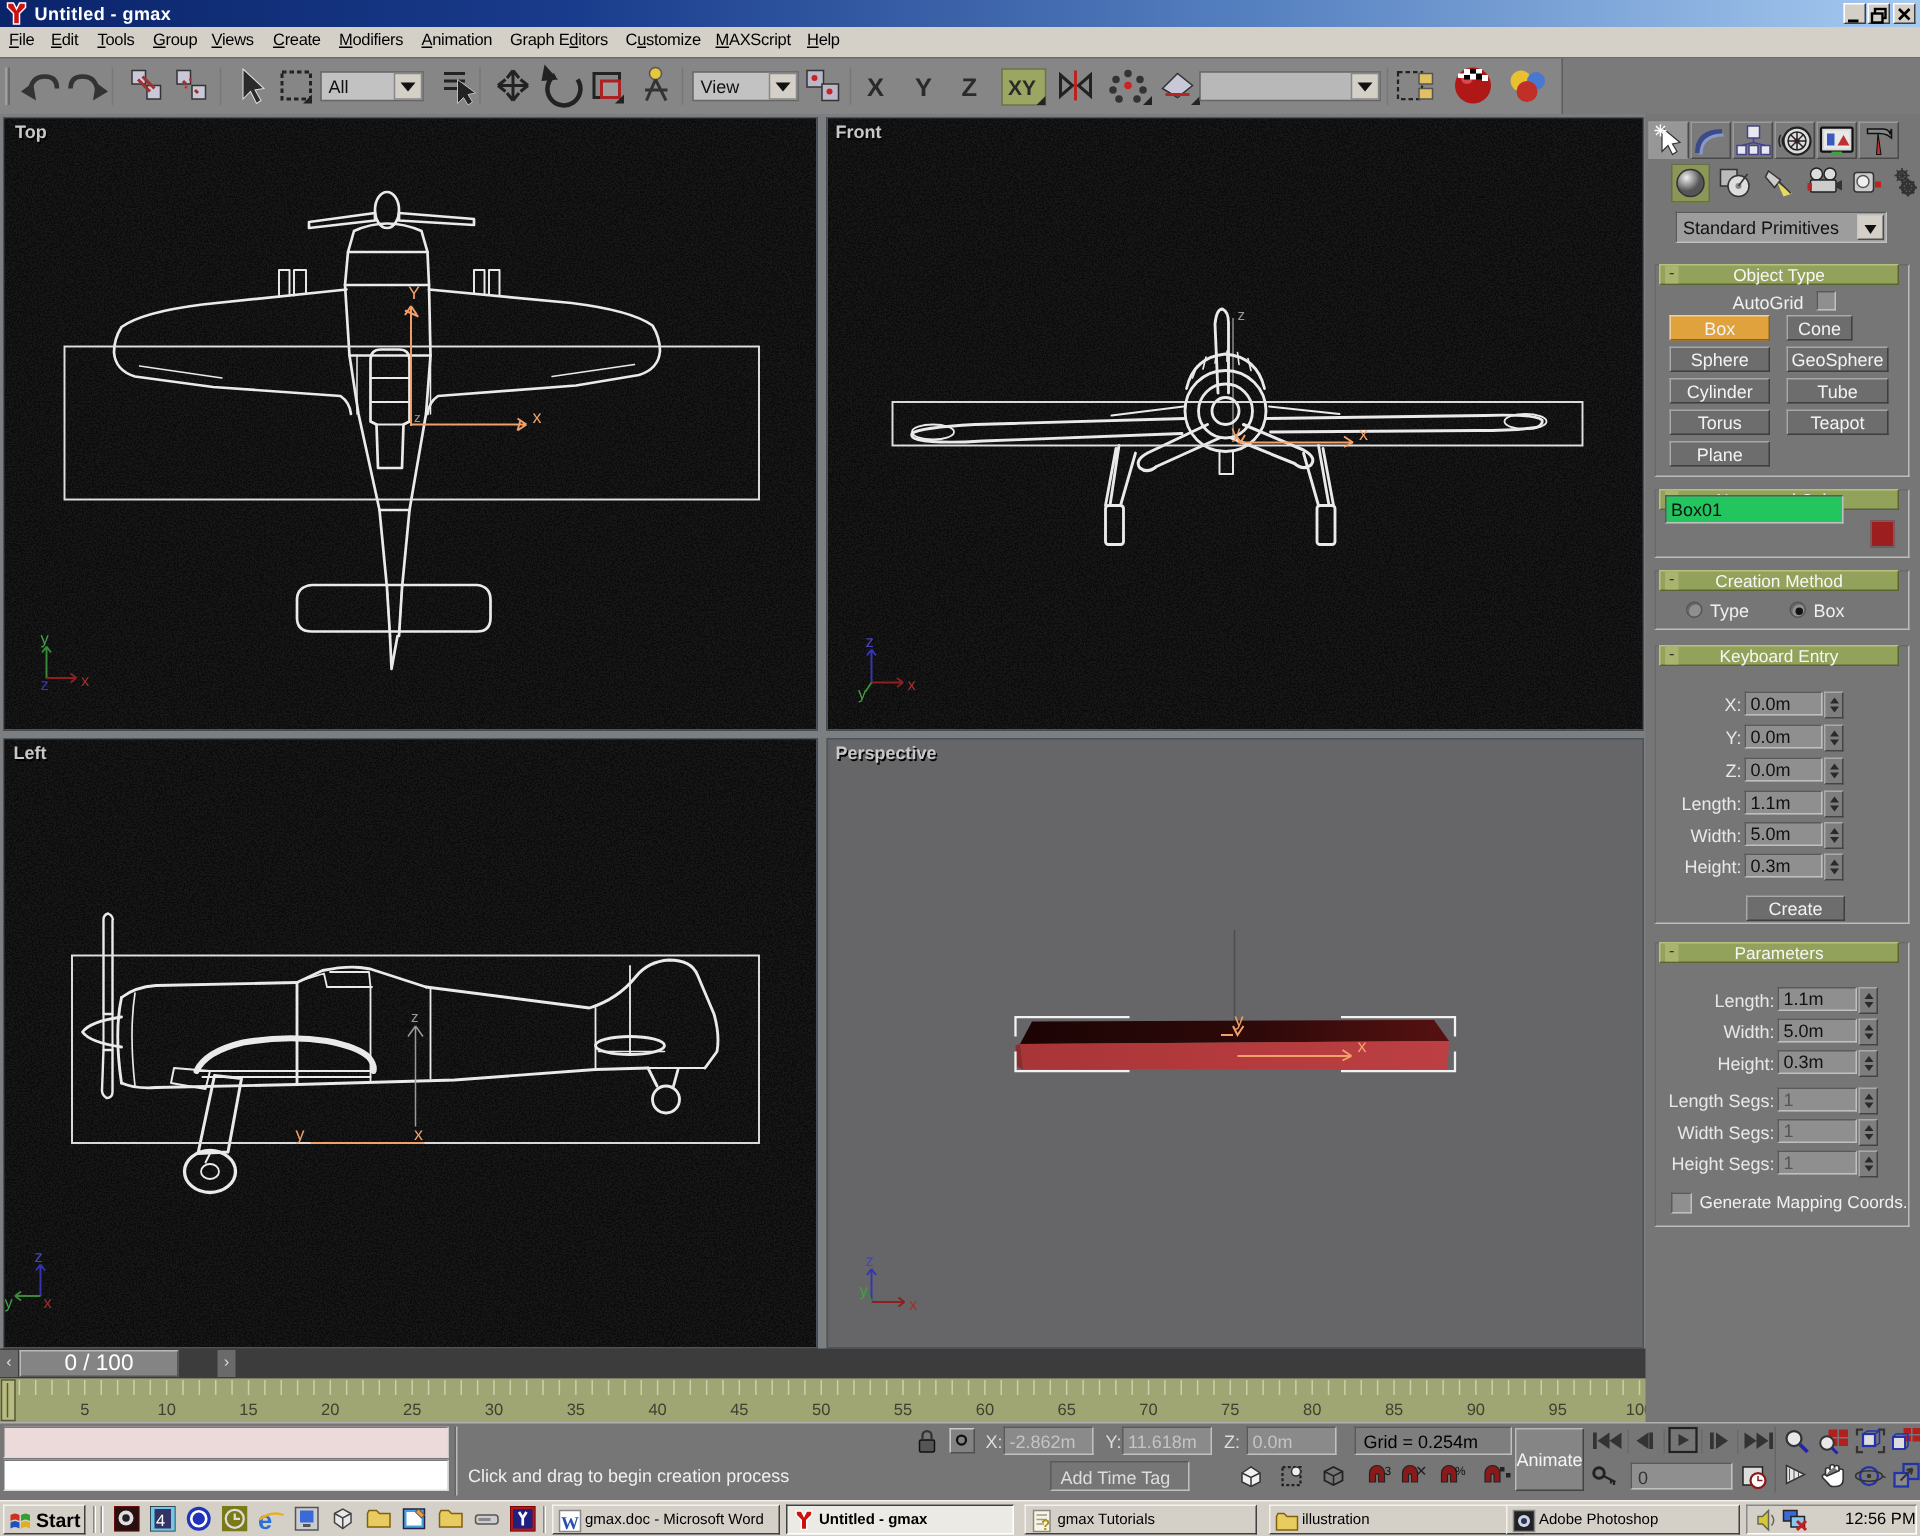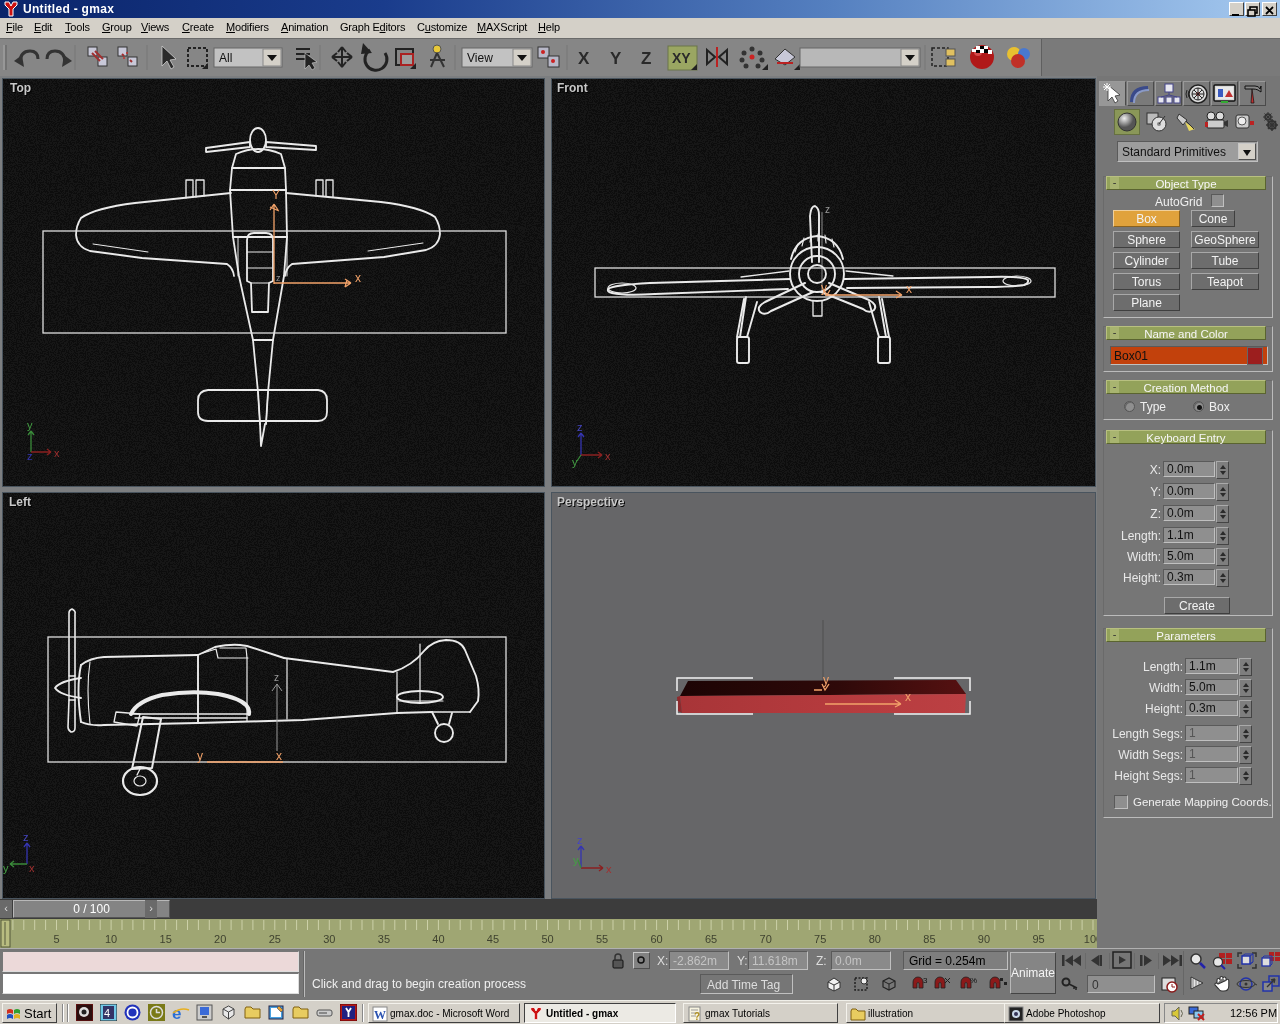--- a/index.html
+++ b/index.html
@@ -598,21 +598,21 @@
   <div class="pbtn" style="left:16px;top:155px;width:67px">Sphere</div>
   <div class="pbtn" style="left:94px;top:155px;width:68px">GeoSphere</div>
   <div class="pbtn" style="left:16px;top:176px;width:67px">Cylinder</div>
   <div class="pbtn" style="left:94px;top:176px;width:68px">Tube</div>
   <div class="pbtn" style="left:16px;top:197px;width:67px">Torus</div>
   <div class="pbtn" style="left:94px;top:197px;width:68px">Teapot</div>
   <div class="pbtn" style="left:16px;top:218px;width:67px">Plane</div>
 
   <div class="rollout" style="left:6px;top:250px;width:170px;height:46px"></div>
   <div class="rhead" style="left:9px;top:250px;width:160px">Name and Color</div>
-  <div class="abs sunken" style="left:13px;top:270px;width:158px;height:19px;background:#c2410c">
+  <div class="abs sunken" style="left:13px;top:254px;width:119px;height:19px;background:#22c55e">
         <div class="abs" style="left:3px;top:2px;font-size:12px;color:#111">Box01</div>
       </div>
   <div class="abs" style="left:150px;top:271px;width:16px;height:18px;background:#9c1e1e;border:1px solid #666"></div>
 
   <div class="rollout" style="left:6px;top:304px;width:170px;height:40px"></div>
   <div class="rhead" style="left:9px;top:304px;width:160px">Creation Method</div>
   <div class="radio" style="left:27px;top:325px"></div>
   <div class="abs" style="left:43px;top:324px;font-size:12px;color:#f0f0f0">Type</div>
   <div class="radio rsel" style="left:96px;top:325px"></div>
   <div class="abs" style="left:112px;top:324px;font-size:12px;color:#f0f0f0">Box</div>
@@ -658,21 +658,21 @@
       <div class="spin" style="left:142px;top:670px"></div>
   <div class="flabel" style="left:0px;top:693px;width:86px">Height Segs:</div>
       <div class="field" style="left:88px;top:691px;width:53px;color:#555">1</div>
       <div class="spin" style="left:142px;top:691px"></div>
   <div class="abs sunken" style="left:17px;top:719px;width:14px;height:14px;background:#8f8f8f"></div>
   <div class="abs" style="left:36px;top:720px;font-size:11.5px;color:#f0f0f0">Generate Mapping Coords.</div>
 </div>
 
 <div id="timeslider">
   <div class="abs" style="left:0;top:1px;width:12px;height:18px;background:#6a6a6a;color:#ddd;font-size:11px;text-align:center;line-height:17px">‹</div>
-  <div class="abs" style="left:13px;top:1px;width:157px;height:18px;background:#848484;border:1px solid #b8b8b8;border-bottom-color:#555;border-right-color:#555;color:#fff;font-size:12px;text-align:center;line-height:16px">0 / 100</div>
+  <div class="abs" style="left:13px;top:1px;width:106px;height:18px;background:#848484;border:1px solid #b8b8b8;border-bottom-color:#555;border-right-color:#555;color:#fff;font-size:15px;text-align:center;line-height:16px">0 / 100</div>
   <div class="abs" style="left:145px;top:1px;width:12px;height:18px;background:#6a6a6a;color:#ddd;font-size:11px;text-align:center;line-height:17px">›</div>
 </div>
 
 <div id="ruler">
 <svg width="1097" height="29" viewBox="0 0 1097 29">
         <line x1="2.0" y1="1" x2="2.0" y2="11" stroke="#ccd0a8" stroke-width="1"></line>
         <line x1="12.9" y1="1" x2="12.9" y2="11" stroke="#ccd0a8" stroke-width="1"></line>
         <line x1="23.8" y1="1" x2="23.8" y2="11" stroke="#ccd0a8" stroke-width="1"></line>
         <line x1="34.7" y1="1" x2="34.7" y2="11" stroke="#ccd0a8" stroke-width="1"></line>
         <line x1="45.6" y1="1" x2="45.6" y2="11" stroke="#ccd0a8" stroke-width="1"></line>
@@ -956,21 +956,21 @@
 <div id="taskbar">
   <div class="abs tb raised" style="left:2px;top:2px;width:55px;height:20px">
     <svg class="abs" style="left:3px;top:2px" width="16" height="16" viewBox="0 0 16 16">
           <g>
             <path d="M1,4 Q4,2 7,4 L7,8 Q4,6 1,8 Z" fill="#d03020"></path>
             <path d="M8,4 Q11,2 14,4 L14,8 Q11,6 8,8 Z" fill="#30a030"></path>
             <path d="M1,9 Q4,7 7,9 L7,13 Q4,11 1,13 Z" fill="#2050c0"></path>
             <path d="M8,9 Q11,7 14,9 L14,13 Q11,11 8,13 Z" fill="#e0b020"></path>
           </g>
         </svg>
-    <div class="abs" style="left:21px;top:2px;font-weight:normal;font-size:13px;color:#000">Start</div>
+    <div class="abs" style="left:21px;top:2px;font-weight:bold;font-size:13px;color:#000">Start</div>
   </div>
   <div class="abs" style="left:62px;top:3px;width:2px;height:18px;border-left:1px solid #888;border-right:1px solid #fff"></div>
   <div class="abs" style="left:67px;top:3px;width:2px;height:18px;border-left:1px solid #888;border-right:1px solid #fff"></div>
 
   <svg class="abs ql" style="left:76px" width="17" height="17">
         <rect x="0" y="0" width="17" height="17" fill="#2a0f0f" stroke="#801010"></rect>
         <circle cx="8" cy="8" r="5" fill="#ddd"></circle>
         <circle cx="8" cy="8" r="2.5" fill="#222"></circle>
       </svg>
   <svg class="abs ql" style="left:100px" width="17" height="17">

